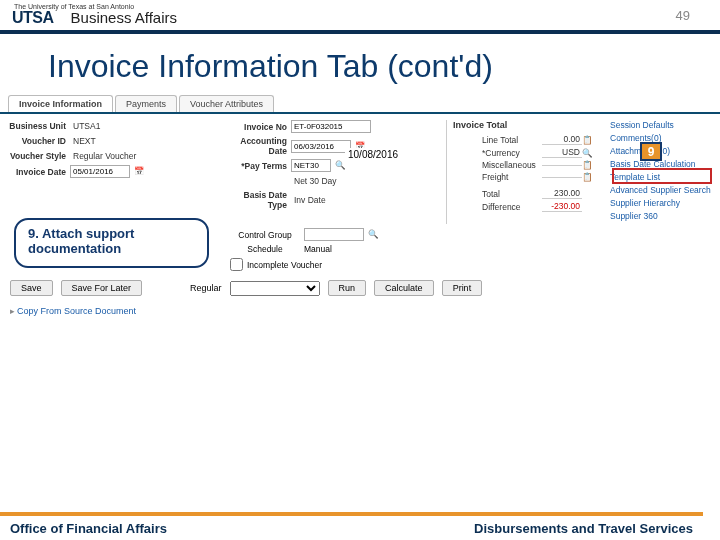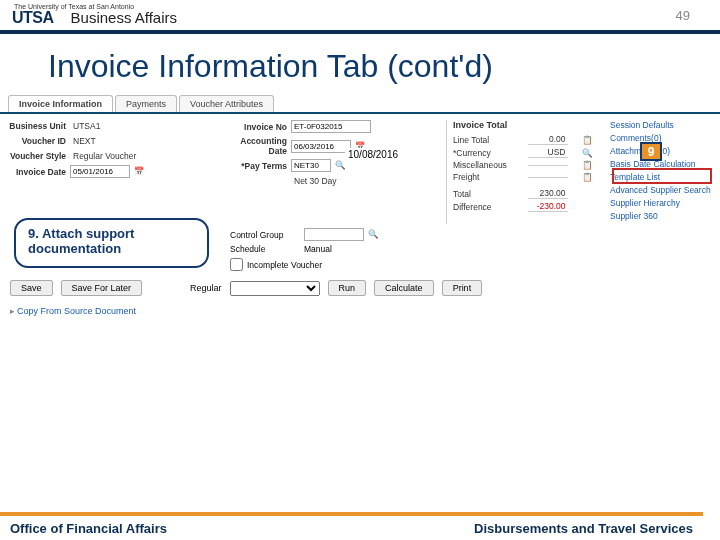--- a/index.html
+++ b/index.html
@@ -22,37 +22,37 @@
   .form-col { flex: 1; }
   .form-row { display: flex; align-items: center; margin-bottom: 3px; gap: 4px; }
   .form-row .lbl { width: 62px; text-align: right; }
   .form-row .lbl.b { font-weight: bold; }
   .form-row .val { min-width: 60px; padding: 1px 3px; }
   .form-row input { width: 60px; font-size: 8px; border: 1px solid #aaa; padding: 1px 2px; height: 13px; }
   .icon-sm { width: 11px; height: 11px; display: inline-block; vertical-align: middle; }
   
   .totals { border-left: 1px solid #ccc; padding-left: 6px; width: 150px; }
   .totals .hdr { font-weight: bold; margin-bottom: 4px; font-size: 9px; }
-  .totals .trow { display: flex; justify-content: space-between; margin-bottom: 2px; align-items: center; }
+  .totals .trow { display: flex; justify-content: flex-end; margin-bottom: 2px; align-items: center; }
   .totals .trow .tl { width: 60px; }
   .totals .trow .tv { text-align: right; width: 40px; border-bottom: 1px solid #ccc; padding: 0 2px; }
   .totals .trow .ic { width: 14px; }
   
   .links-col { width: 110px; font-size: 8.5px; padding-left: 4px; }
   .links-col .lk { color: #1a5ca8; margin-bottom: 3px; cursor: pointer; }
   
   .callout9 { position: absolute; right: 58px; top: 142px; width: 22px; height: 19px; background: #e8942b; border: 2px solid #13386b; color: #fff; font-weight: bold; font-size: 12px; display: flex; align-items: center; justify-content: center; }
   .box9 { position: absolute; right: 8px; top: 168px; width: 100px; height: 16px; border: 2px solid #c62828; }
   
   .date-overlay { position: absolute; left: 345px; top: 148px; background: #fff; font-size: 10px; padding: 1px 3px; }
   
   .note-bubble { position: absolute; left: 14px; top: 218px; width: 195px; height: 50px; border: 2px solid #13386b; border-radius: 14px; background: #fff; padding: 6px 12px; font-size: 13px; color: #13386b; font-weight: bold; z-index: 5; }
   
   .mid-row { display: flex; align-items: center; gap: 4px; margin-bottom: 3px; }
-  .mid-row .lbl { width: 70px; text-align: left; }
+  .mid-row .lbl { width: 70px; text-align: center; }
   
   .action-row { display: flex; gap: 8px; align-items: center; padding: 6px 10px; font-size: 9px; }
   .btn { background: #eee; border: 1px solid #aaa; border-radius: 2px; padding: 2px 10px; font-size: 9px; cursor: pointer; }
   
   .copy-link { font-size: 9px; color: #1a5ca8; padding: 4px 10px; }
   .copy-link .tri { color: #888; }
   
   .footer { position: absolute; left: 0; right: 17px; bottom: 0; height: 28px; border-top: 4px solid #e8942b; background: #fff; display: flex; justify-content: space-between; align-items: center; padding: 0 10px; font-size: 13px; font-weight: bold; color: #0b2e52; }
 </style>
 </head>
@@ -107,20 +107,24 @@
         <span class="icon-sm">📅</span>
       </div>
     <div class="form-row">
         <span class="lbl b">*Pay Terms</span>
         <input style="width: 40px;" value="NET30">
         <span class="icon-sm">🔍</span>
       </div>
     <div class="form-row">
         <span class="lbl"></span>
         <span class="val">Net 30 Day</span>
+      </div>
+    <div class="form-row">
+        <span class="lbl b">Basis Date Type</span>
+        <span class="val">Inv Date</span>
       </div>
   </div>
 
   <div class="totals">
     <div class="hdr">Invoice Total</div>
     <div class="trow">
         <span class="tl">Line Total</span>
         <span class="tv">0.00</span>
         <span class="ic">📋</span>
       </div>

